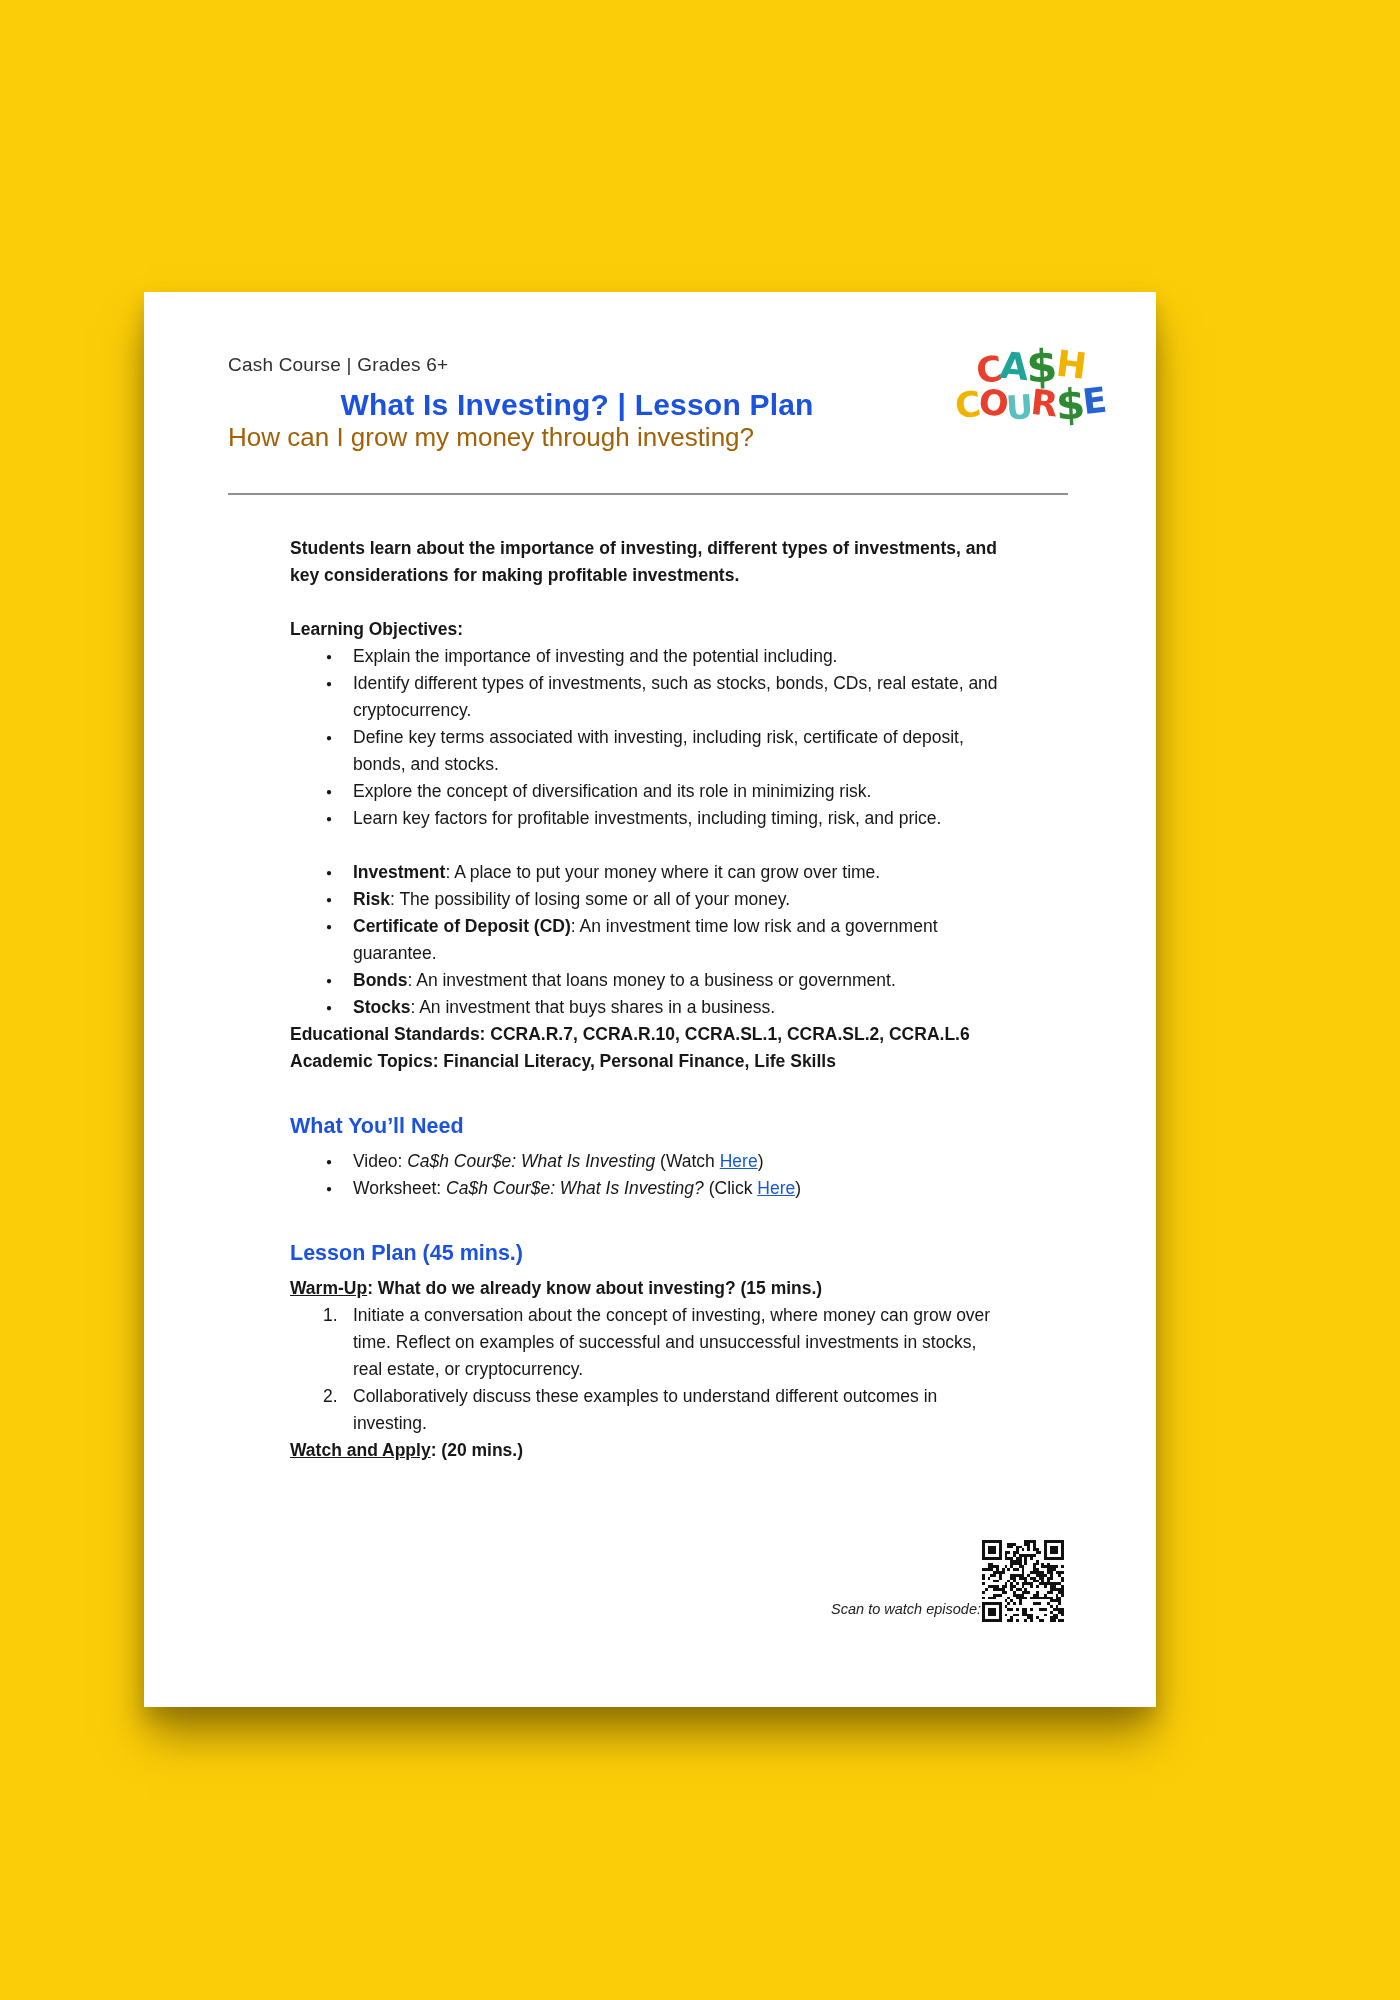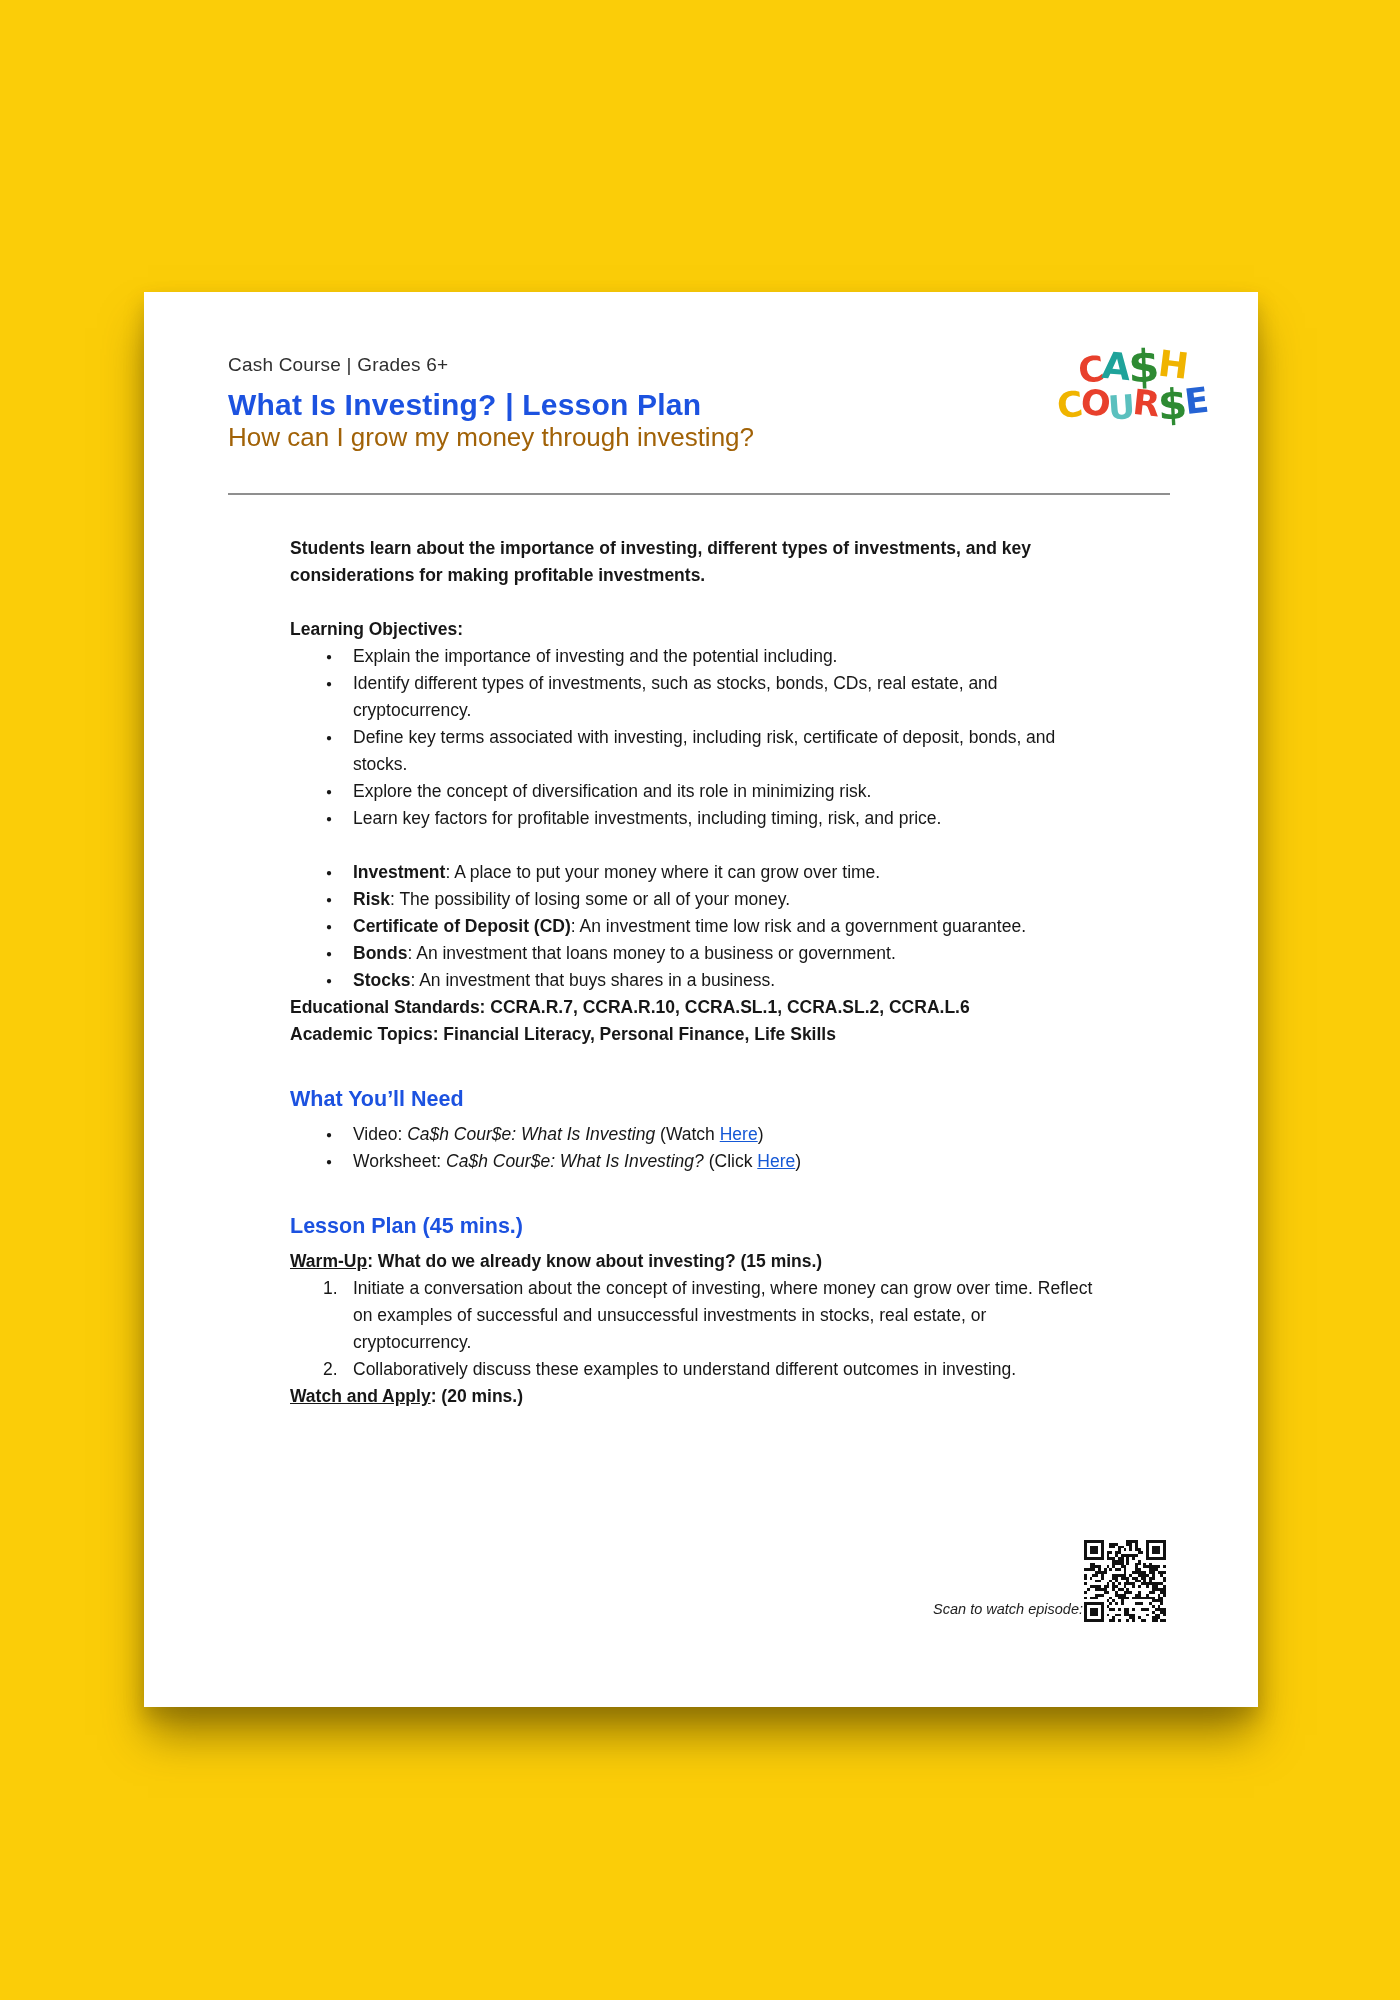--- a/index.html
+++ b/index.html
@@ -8,28 +8,28 @@
   }
   *{box-sizing:border-box;}
   html,body{margin:0;padding:0;}
   body{
     width:1400px;height:2000px;position:relative;
     background:#FBCD08;
     font-family:"Liberation Sans","DejaVu Sans",sans-serif;
     overflow:hidden;
   }
   .paper{
-    position:absolute;left:144px;top:292px;width:1114px;height:1415px;
+    position:absolute;left:144px;top:292px;width:1012px;height:1415px;
     background:#ffffff;
     box-shadow:0 32px 42px -4px rgba(92,72,0,.58), 0 10px 18px rgba(92,72,0,.28);
   }
   
   .doc-header{position:absolute;left:84px;top:62px;right:230px;}
   .eyebrow{font-size:19px;color:#2f2f2f;letter-spacing:.2px;}
-  .doc-title{font-size:30px;font-weight:bold;color:var(--accent);margin:12px 0 0 0;letter-spacing:.2px;}
+  .doc-title{font-size:30px;font-weight:bold;color:var(--accent);margin:12px 0 0 0;letter-spacing:.2px;text-align:center;}
   .doc-subtitle{font-size:26px;color:#a16207;}
   .rule{position:absolute;left:84px;right:88px;top:201px;border:none;border-top:2px solid #8f8f8f;margin:0;}
   
   .logo{position:absolute;top:48px;right:58px;width:136px;text-align:center;font-weight:bold;
         font-family:"DejaVu Sans","Liberation Sans",sans-serif;line-height:1;}
   .logo .row{display:flex;justify-content:center;align-items:flex-end;}
   .logo span{display:inline-block;font-size:35px;letter-spacing:-2px;}
   .logo .l1 span:nth-child(1){transform:rotate(-8deg) translateY(3px);}
   .logo .l1 span:nth-child(2){transform:rotate(5deg);font-size:37px;}
   .logo .l1 span:nth-child(3){font-size:45px;transform:rotate(-2deg) translateY(4px);}

